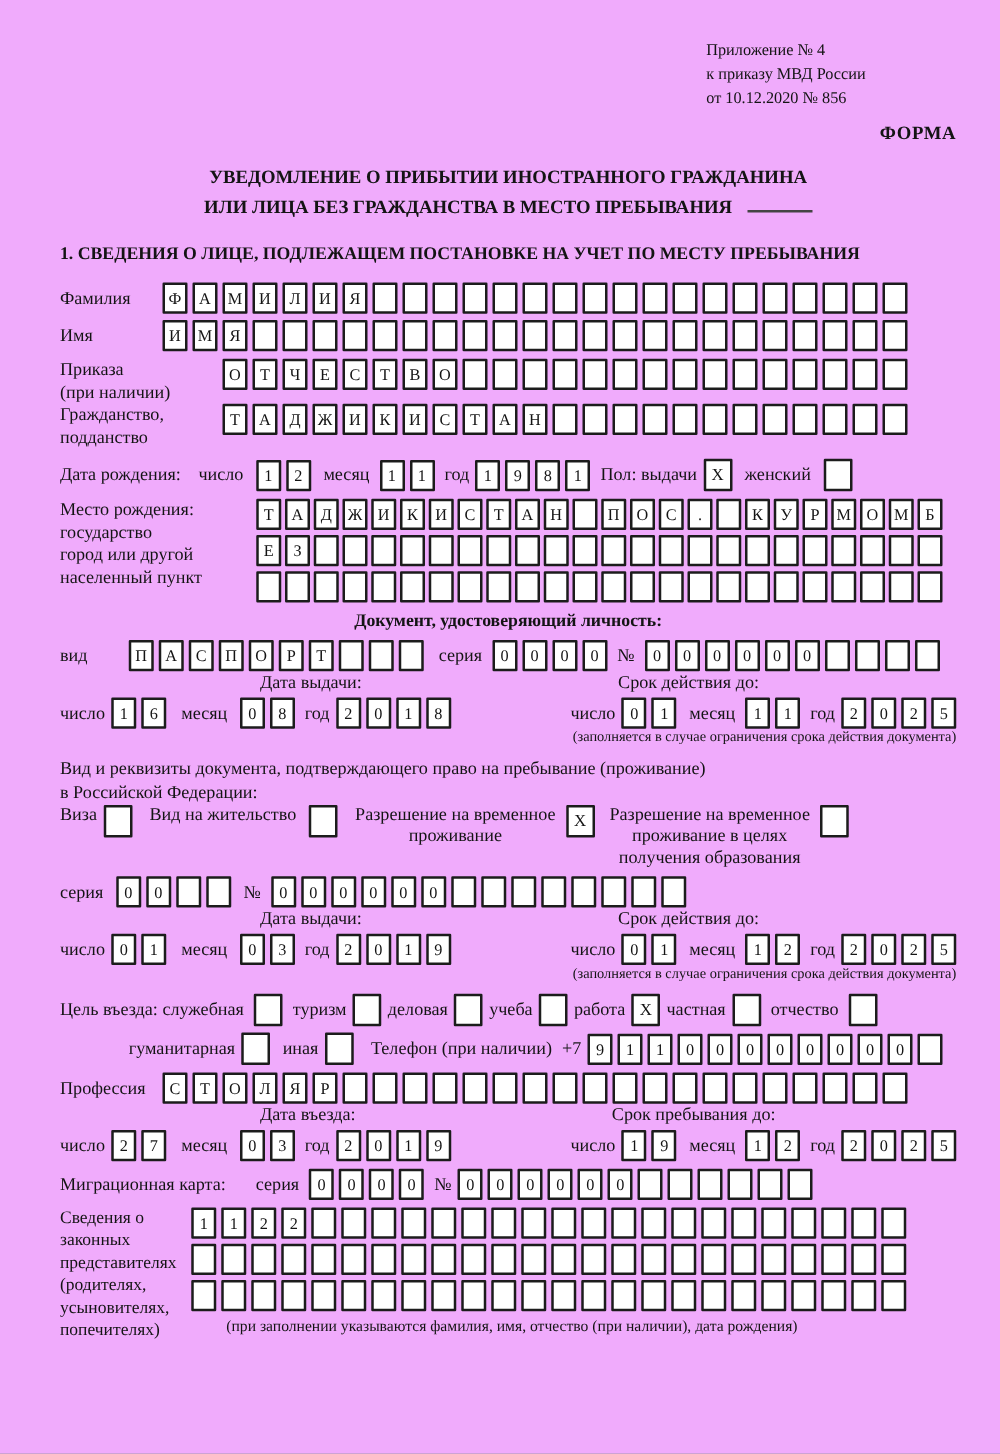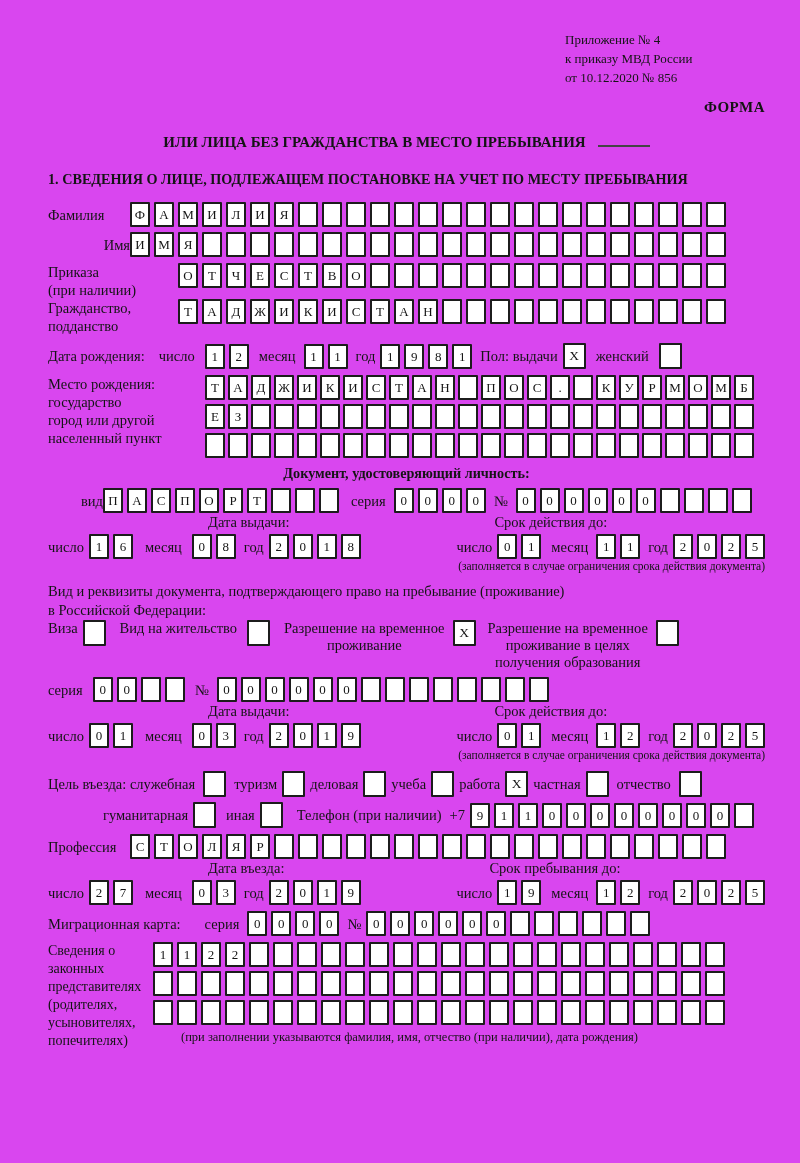--- a/index.html
+++ b/index.html
@@ -1,17 +1,17 @@
 <!DOCTYPE html>
 <html><head>
 <meta charset="utf-8">
 <style>
   html,body{margin:0;padding:0;background:#9a9a9a;}
   .page{
-    width:800px;height:1163px;margin:0 auto;background:#d946ef;color:#141414;
+    width:800px;height:1163px;margin:0 auto;background:#f0abfc;color:#141414;
     box-sizing:border-box;padding:30px 35px 0 48px;position:relative;
     font-family:"Liberation Serif","DejaVu Serif",serif;font-size:14.5px;overflow:hidden;
   }
   
   .appendix{margin-left:517px;font-size:13px;line-height:19px;}
   .appendix .amendment{margin-top:4px;}
   .forma{font-weight:bold;text-align:right;margin-top:12px;font-size:15px;letter-spacing:.5px;}
   .title{text-align:center;font-weight:bold;font-size:15px;margin-top:14px;line-height:24px;}
   .blank-line{display:inline-block;width:52px;border-bottom:2px solid #444;margin-left:12px;vertical-align:baseline;}
   .sec{font-weight:bold;font-size:14.2px;margin-top:16px;line-height:18px;}
@@ -22,21 +22,21 @@
   .tight .cells{gap:3px;}
   .cellsCol{display:flex;flex-direction:column;gap:4px;}
   .cell{
     box-sizing:border-box;width:20px;height:25px;border:2px solid #1c1c1c;border-radius:1px;
     display:inline-flex;align-items:center;justify-content:center;
     font-size:13px;line-height:1;background:#fff;flex:0 0 auto;
   }
   .checkbox{width:23px;height:26px;font-size:13.5px;}
   .lab{flex:0 0 auto;line-height:18px;}
   .w82{width:82px;}.w130{width:130px;}.w157{width:157px;}.w55{width:55px;}.w97{width:97px;font-size:14px;}
-  .mt3{margin-top:3px;}.mt4{margin-top:0;}.mt5{margin-top:5px;text-align:right;}.mt6{margin-top:6px;}
+  .mt3{margin-top:3px;}.mt4{margin-top:0;}.mt5{margin-top:5px;}.mt6{margin-top:6px;}
   .mt8{margin-top:8px;}.mt14{margin-top:14px;align-items:center;}
   .ml5{margin-left:5px;}.ml8{margin-left:8px;}.ml10{margin-left:10px;}.ml12{margin-left:12px;}.ml14{margin-left:14px;}
   .dochead{font-weight:bold;text-align:center;font-size:14.2px;line-height:19px;}
   .dhead{display:flex;font-size:14.5px;line-height:18px;}
   .dhead .h1{margin-left:160px;}
   .dhead .h2{margin-left:205px;}
   .dates .right{margin-left:auto;display:flex;align-items:center;}
   .dates .left{display:flex;align-items:center;}
   .note{text-align:right;font-size:11.5px;line-height:15px;}
   .resline{line-height:19px;}
@@ -51,20 +51,21 @@
 <div class="page">
 
   <div class="appendix">
     <div>Приложение № 4</div>
     <div>к приказу МВД России</div>
     <div>от 10.12.2020 № 856</div>
   </div>
   <div class="forma">ФОРМА</div>
 
   <div class="title">
+    <div>УВЕДОМЛЕНИЕ О ПРИБЫТИИ ИНОСТРАННОГО ГРАЖДАНИНА</div>
     <div>
       <span>ИЛИ ЛИЦА БЕЗ ГРАЖДАНСТВА В МЕСТО ПРЕБЫВАНИЯ</span><span class="blank-line"></span>
     </div>
   </div>
 
   <div class="sec">1. СВЕДЕНИЯ О ЛИЦЕ, ПОДЛЕЖАЩЕМ ПОСТАНОВКЕ НА УЧЕТ ПО МЕСТУ ПРЕБЫВАНИЯ</div>
 
   <div class="row mt14">
     <span class="lab w82">Фамилия</span>
     <span class="cells">

